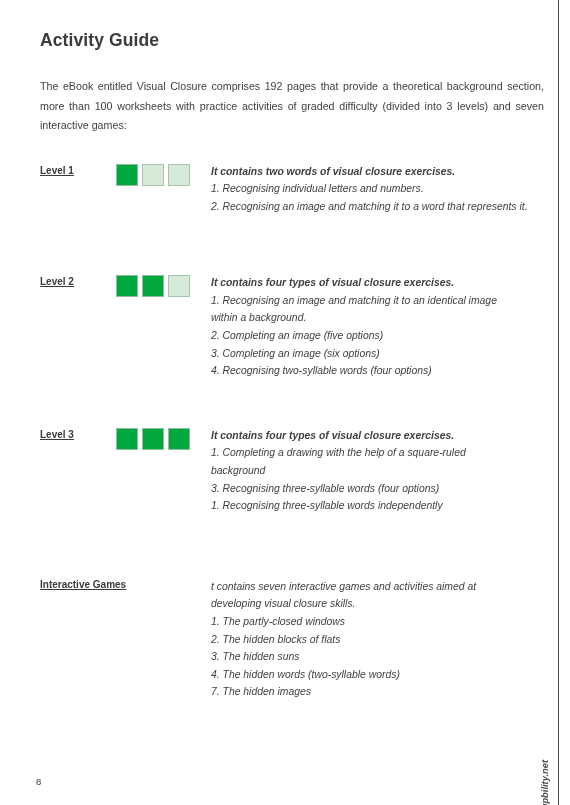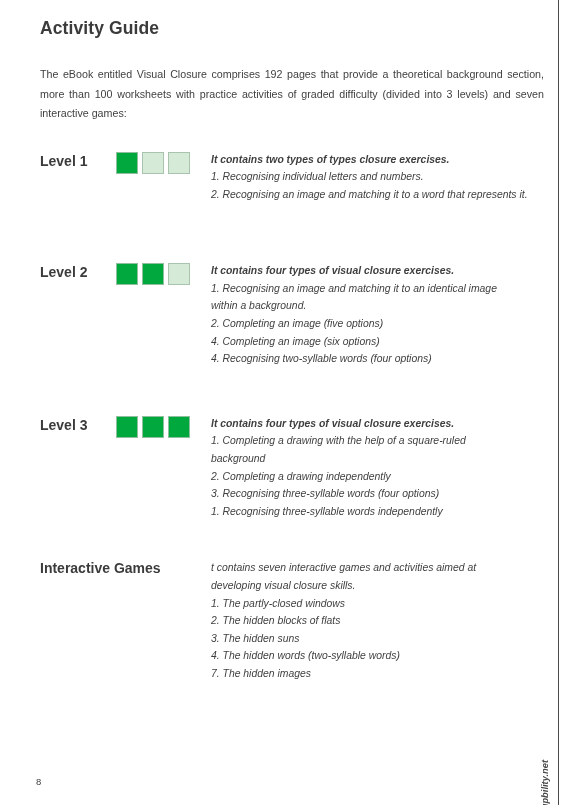--- a/index.html
+++ b/index.html
@@ -24,21 +24,21 @@
     position: absolute;
     top: 0;
     bottom: 0;
     right: 11px;
     width: 1px;
     background: #4a4a4a;
   }
   .content {
     position: absolute;
     left: 40px;
-    top: 18px;
+    top: 30px;
     width: 508px;
   }
   .page-title {
     font-size: 17.5px;
     font-weight: bold;
     color: #3b3b3b;
     letter-spacing: 0.1px;
     margin: 0 0 26px 0;
   }
   .intro {
@@ -56,24 +56,25 @@
     display: flex;
     align-items: flex-start;
     margin-bottom: 0;
   }
   .level-label-cell {
     width: 76px;
     flex: 0 0 76px;
     padding-top: 3px;
   }
   .level-label {
-    font-size: 14px;
+    font-size: 10px;
     font-weight: bold;
     color: #3b3b3b;
     white-space: nowrap;
+    text-decoration: underline;
   }
   .squares-cell {
     width: 95px;
     flex: 0 0 95px;
     padding-top: 2px;
   }
   .squares {
     display: flex;
     gap: 4px;
   }
@@ -154,21 +155,21 @@
           <div class="level-label">Level 1</div>
         </div>
         <div class="squares-cell">
           <div class="squares">
             <span class="sq filled"></span>
             <span class="sq empty"></span>
             <span class="sq empty"></span>
           </div>
         </div>
         <div class="desc-cell">
-          <div class="lead-line">It contains two types of types closure exercises.</div>
+          <div class="lead-line">It contains two words of visual closure exercises.</div>
           <div class="desc-line">1. Recognising individual letters and numbers.</div>
           <div class="desc-line">2. Recognising an image and matching it to a word that represents it.</div>
         </div>
       </div>
 
       <div class="level-row" style="margin-top:58px;">
         <div class="level-label-cell">
           <div class="level-label">Level 2</div>
         </div>
         <div class="squares-cell">
@@ -176,47 +177,46 @@
             <span class="sq filled"></span>
             <span class="sq filled"></span>
             <span class="sq empty"></span>
           </div>
         </div>
         <div class="desc-cell">
           <div class="lead-line">It contains four types of visual closure exercises.</div>
           <div class="desc-line">1. Recognising an image and matching it to an identical image
 within a background.</div>
           <div class="desc-line">2. Completing an image (five options)</div>
-          <div class="desc-line">4. Completing an image (six options)</div>
+          <div class="desc-line">3. Completing an image (six options)</div>
           <div class="desc-line">4. Recognising two-syllable words (four options)</div>
         </div>
       </div>
 
       <div class="level-row" style="margin-top:46px;">
         <div class="level-label-cell">
           <div class="level-label">Level 3</div>
         </div>
         <div class="squares-cell">
           <div class="squares">
             <span class="sq filled"></span>
             <span class="sq filled"></span>
             <span class="sq filled"></span>
           </div>
         </div>
         <div class="desc-cell">
           <div class="lead-line">It contains four types of visual closure exercises.</div>
           <div class="desc-line">1. Completing a drawing with the help of a square-ruled
 background</div>
-          <div class="desc-line">2. Completing a drawing independently</div>
           <div class="desc-line">3. Recognising three-syllable words (four options)</div>
           <div class="desc-line">1. Recognising three-syllable words independently</div>
         </div>
       </div>
 
-      <div class="level-row" style="margin-top:38px;justify-content:space-between;">
+      <div class="level-row" style="margin-top:62px;justify-content:space-between;">
         <div class="games-label-cell">
           <div class="level-label">Interactive Games</div>
         </div>
         <div class="desc-cell">
           <div class="desc-line">t contains seven interactive games and activities aimed at
 developing visual closure skills.</div>
           <div class="desc-line">1. The partly-closed windows</div>
           <div class="desc-line">2. The hidden blocks of flats</div>
           <div class="desc-line">3. The hidden suns</div>
           <div class="desc-line">4. The hidden words (two-syllable words)</div>

